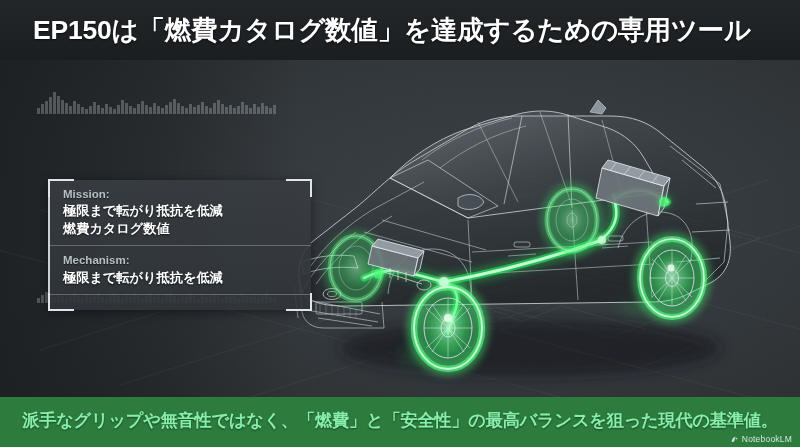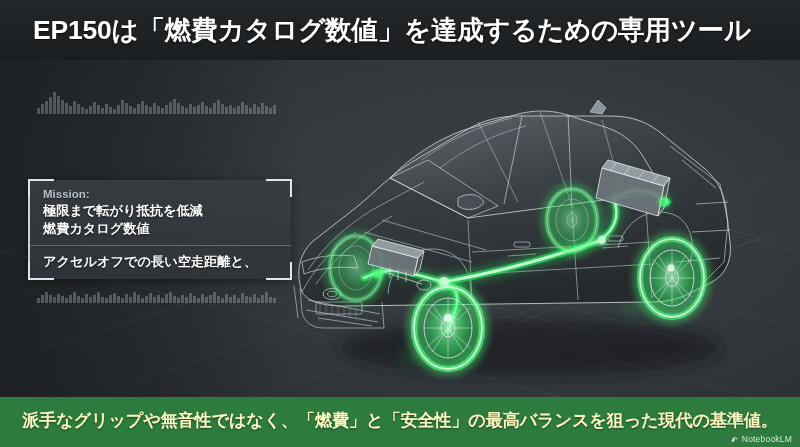--- a/index.html
+++ b/index.html
@@ -63,21 +63,21 @@
   #floor-grid svg{ width:100%; height:100%; display:block; }
 
   
   .eq{ position:absolute; display:flex; align-items:flex-end; gap:1px; pointer-events:none; }
   .eq i{ display:block; width:3px; background:rgba(197,205,211,.30); }
   #eq-top{ left:37px; top:28px; height:26px; }
   #eq-bottom{ left:37px; top:225px; height:18px; }
 
   
   #info-panel{
-    position:absolute; left:28px; top:120px; width:263px;
+    position:absolute; left:48px; top:120px; width:263px;
     background:linear-gradient(180deg, rgba(56,61,66,.90) 0%, rgba(48,53,58,.90) 100%);
     border-left:2px solid #c9d1d7;
     box-shadow:0 2px 10px rgba(0,0,0,.45);
     z-index:30;
   }
   
   #info-panel .bracket{ position:absolute; width:26px; height:18px; pointer-events:none; }
   #info-panel .bracket.tl{ left:-2px; top:-1px; border-top:2px solid #dfe5ea; border-left:2px solid #dfe5ea; }
   #info-panel .bracket.tr{ right:-1px; top:-1px; border-top:2px solid #dfe5ea; border-right:2px solid #dfe5ea; }
   #info-panel .bracket.bl{ left:-2px; bottom:-1px; border-bottom:2px solid #dfe5ea; border-left:2px solid #dfe5ea; }
@@ -111,21 +111,21 @@
 
   
   #captionbar{
     position:absolute; left:0; top:397px; width:800px; height:50px;
     background:#2d7c3e;
     z-index:40;
   }
   #caption-text{
     position:absolute; left:0; top:11px; width:800px;
     text-align:center;
-    color:#fef9c3;
+    color:#86efac;
     font-size:17.2px;
     font-weight:bold;
     letter-spacing:-0.2px;
     white-space:nowrap;
     text-shadow:0 1px 2px rgba(0,0,0,.45);
   }
   #nb-badge{
     position:absolute; right:8px; bottom:3px;
     display:flex; align-items:center; gap:3px;
     color:#e6efe8; font-size:8.5px; letter-spacing:.2px;
@@ -537,23 +537,26 @@
       <span class="bracket tr"></span>
       <span class="bracket bl"></span>
       <span class="bracket br"></span>
 
       <div class="panel-row">
         <div class="row-label">Mission:</div>
         <div class="row-value">極限まで転がり抵抗を低減</div>
         <div class="row-value">燃費カタログ数値</div>
       </div>
 
-
       <div class="panel-row">
-        <div class="row-value">アクセルオフでの長い空走距離と、</div>
+        <div class="row-label">Mechanism:</div>
+        <div class="row-value">極限まで転がり抵抗を低減</div>
+      </div>
+
+      <div class="panel-row">
       </div>
     </div>
 
   </div>
 
   <div id="captionbar">
     <div id="caption-text">派手なグリップや無音性ではなく、「燃費」と「安全性」の最高バランスを狙った現代の基準値。</div>
     <div id="nb-badge">
       <span>
         <svg width="9" height="9" viewBox="0 0 16 16" aria-hidden="true">

